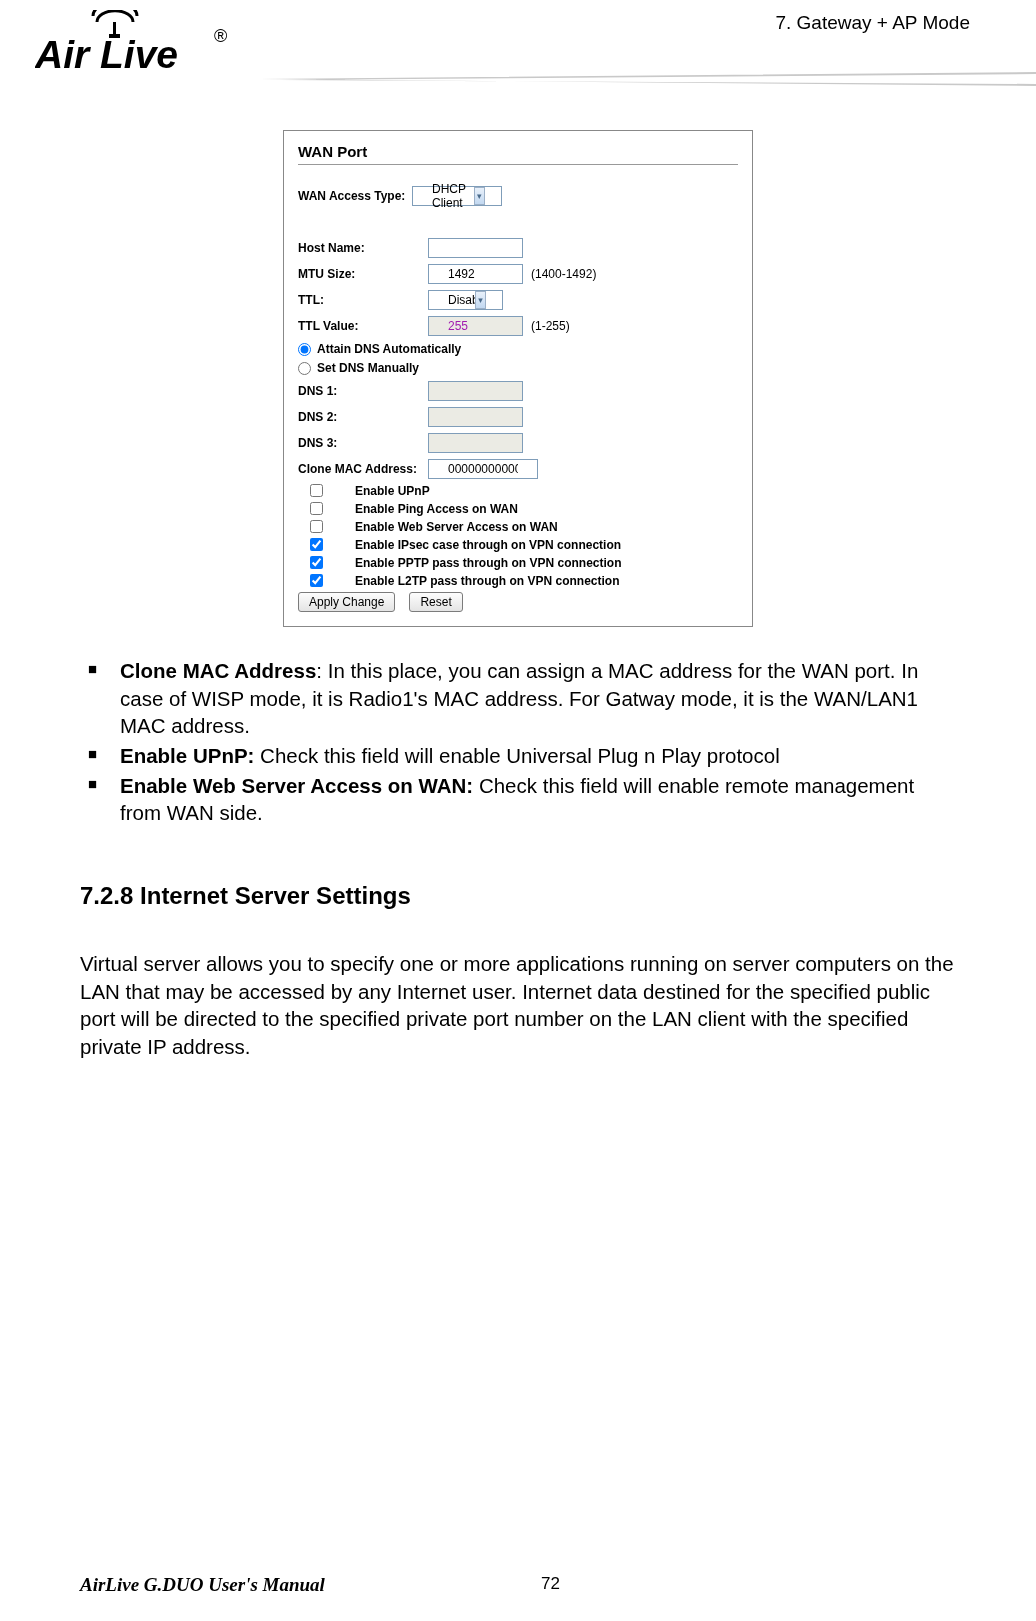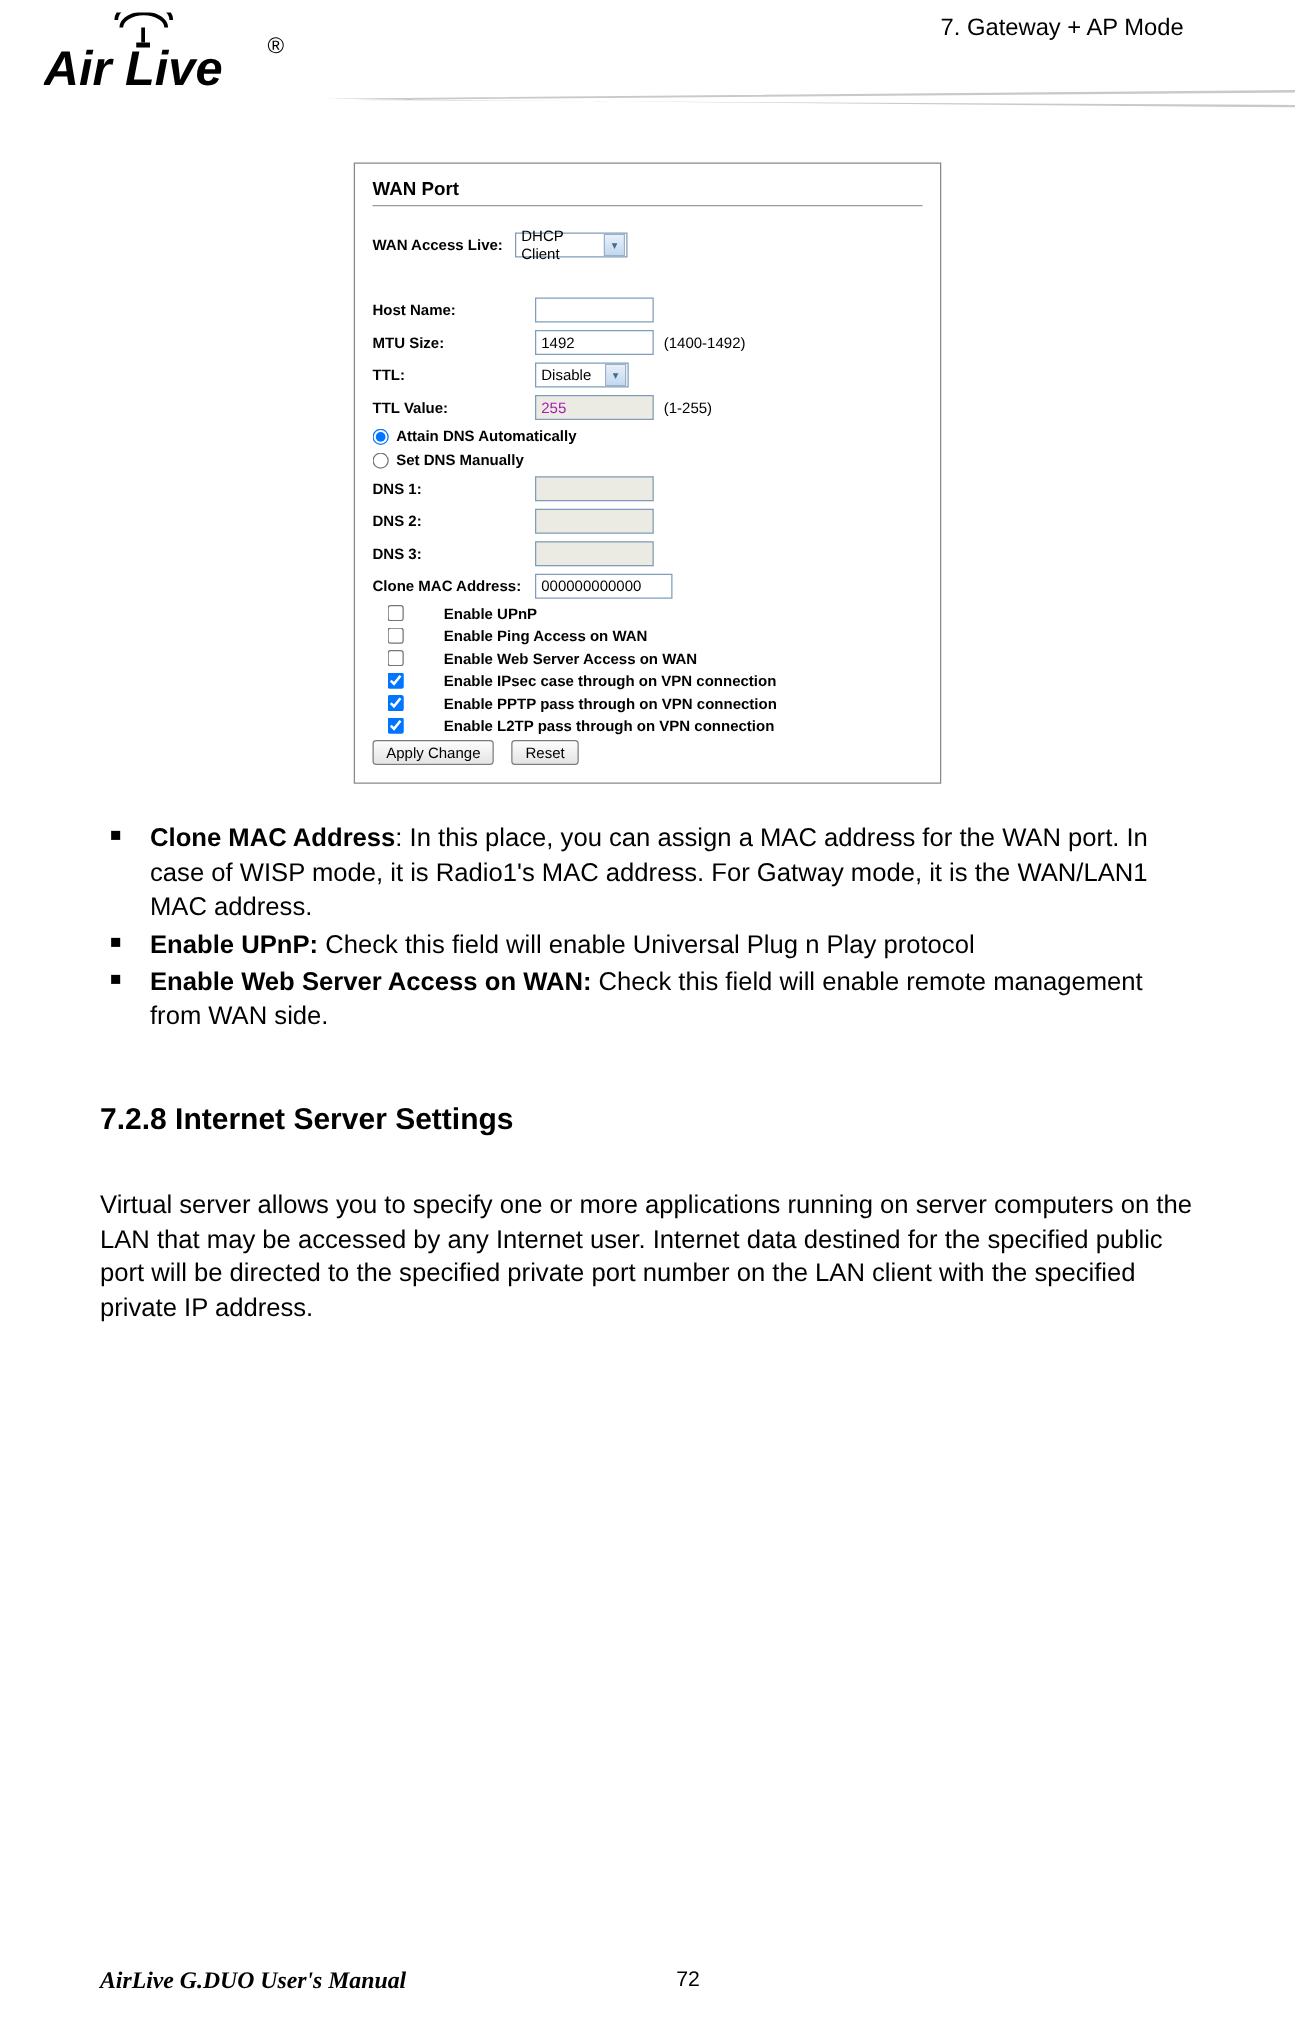--- a/index.html
+++ b/index.html
@@ -19,21 +19,21 @@
     padding: 0 80px;
   }
   .header {
     position: relative;
     height: 130px;
     margin: 0 -80px;
   }
   .header-chapter {
     position: absolute;
     top: 12px;
-    right: 89px;
+    right: 66px;
     font-size: 19px;
     margin-left: 36px;
   }
   .logo {
     position: absolute;
     top: 10px;
     left: 35px;
   }
   .sep-line {
     position: absolute;
@@ -59,21 +59,21 @@
   }
   .panel-hr { border: none; border-top: 1px solid #999; margin: 2px 0 20px 0; }
   .row { display: flex; align-items: center; margin: 4px 0; height: 22px; }
   .label { width: 130px; font-weight: bold; }
   .select, .tinput {
     font-family: Tahoma, Arial, sans-serif;
     font-size: 12px;
     height: 20px;
     border: 1px solid #7f9db9;
     background: #fff;
-    padding: 0 4px;
+    padding: 0 19px;
     box-sizing: border-box;
   }
   .select { width: 90px; position: relative; display: inline-flex; align-items: center; justify-content: space-between; }
   .select-arrow { width: 15px; height: 16px; border: 1px solid #9cb0c7; background: linear-gradient(#e8f0fa,#c2d8f1); display:inline-flex;align-items:center;justify-content:center;font-size:9px;color:#4a6a8a;margin-right:-3px;}
   .tinput { width: 95px; }
   .tinput.disabled { background: #ebebe4; color: #a21caf; }
   .range { margin-left: 8px; font-weight: normal; }
   .radio-row { display: flex; align-items: center; margin: 5px 0; }
   .radio-row input { margin: 0 6px 0 0; }
   .chk-row { display: flex; align-items: flex-start; margin: 4px 12px; font-weight: bold; gap: 24px; }
@@ -125,21 +125,21 @@
     <svg class="sep-line" preserveAspectRatio="none" viewBox="0 0 780 14">
       <polygon points="0,7 780,0 780,2 20,8 780,12 780,14" fill="#c9c9c9"></polygon>
     </svg>
   </div>
 
   <div class="screenshot-panel">
     <div class="panel-title">WAN Port</div>
     <hr class="panel-hr">
 
     <div class="row">
-      <span class="label" style="width:114px">WAN Access Live:</span>
+      <span class="label" style="width:114px">WAN Access Type:</span>
       <span class="select">
         <span>DHCP Client</span>
         <span class="select-arrow">▾</span>
       </span>
     </div>
 
     <div style="height:22px"></div>
 
     <div class="row">
       <span class="label">Host Name:</span>

